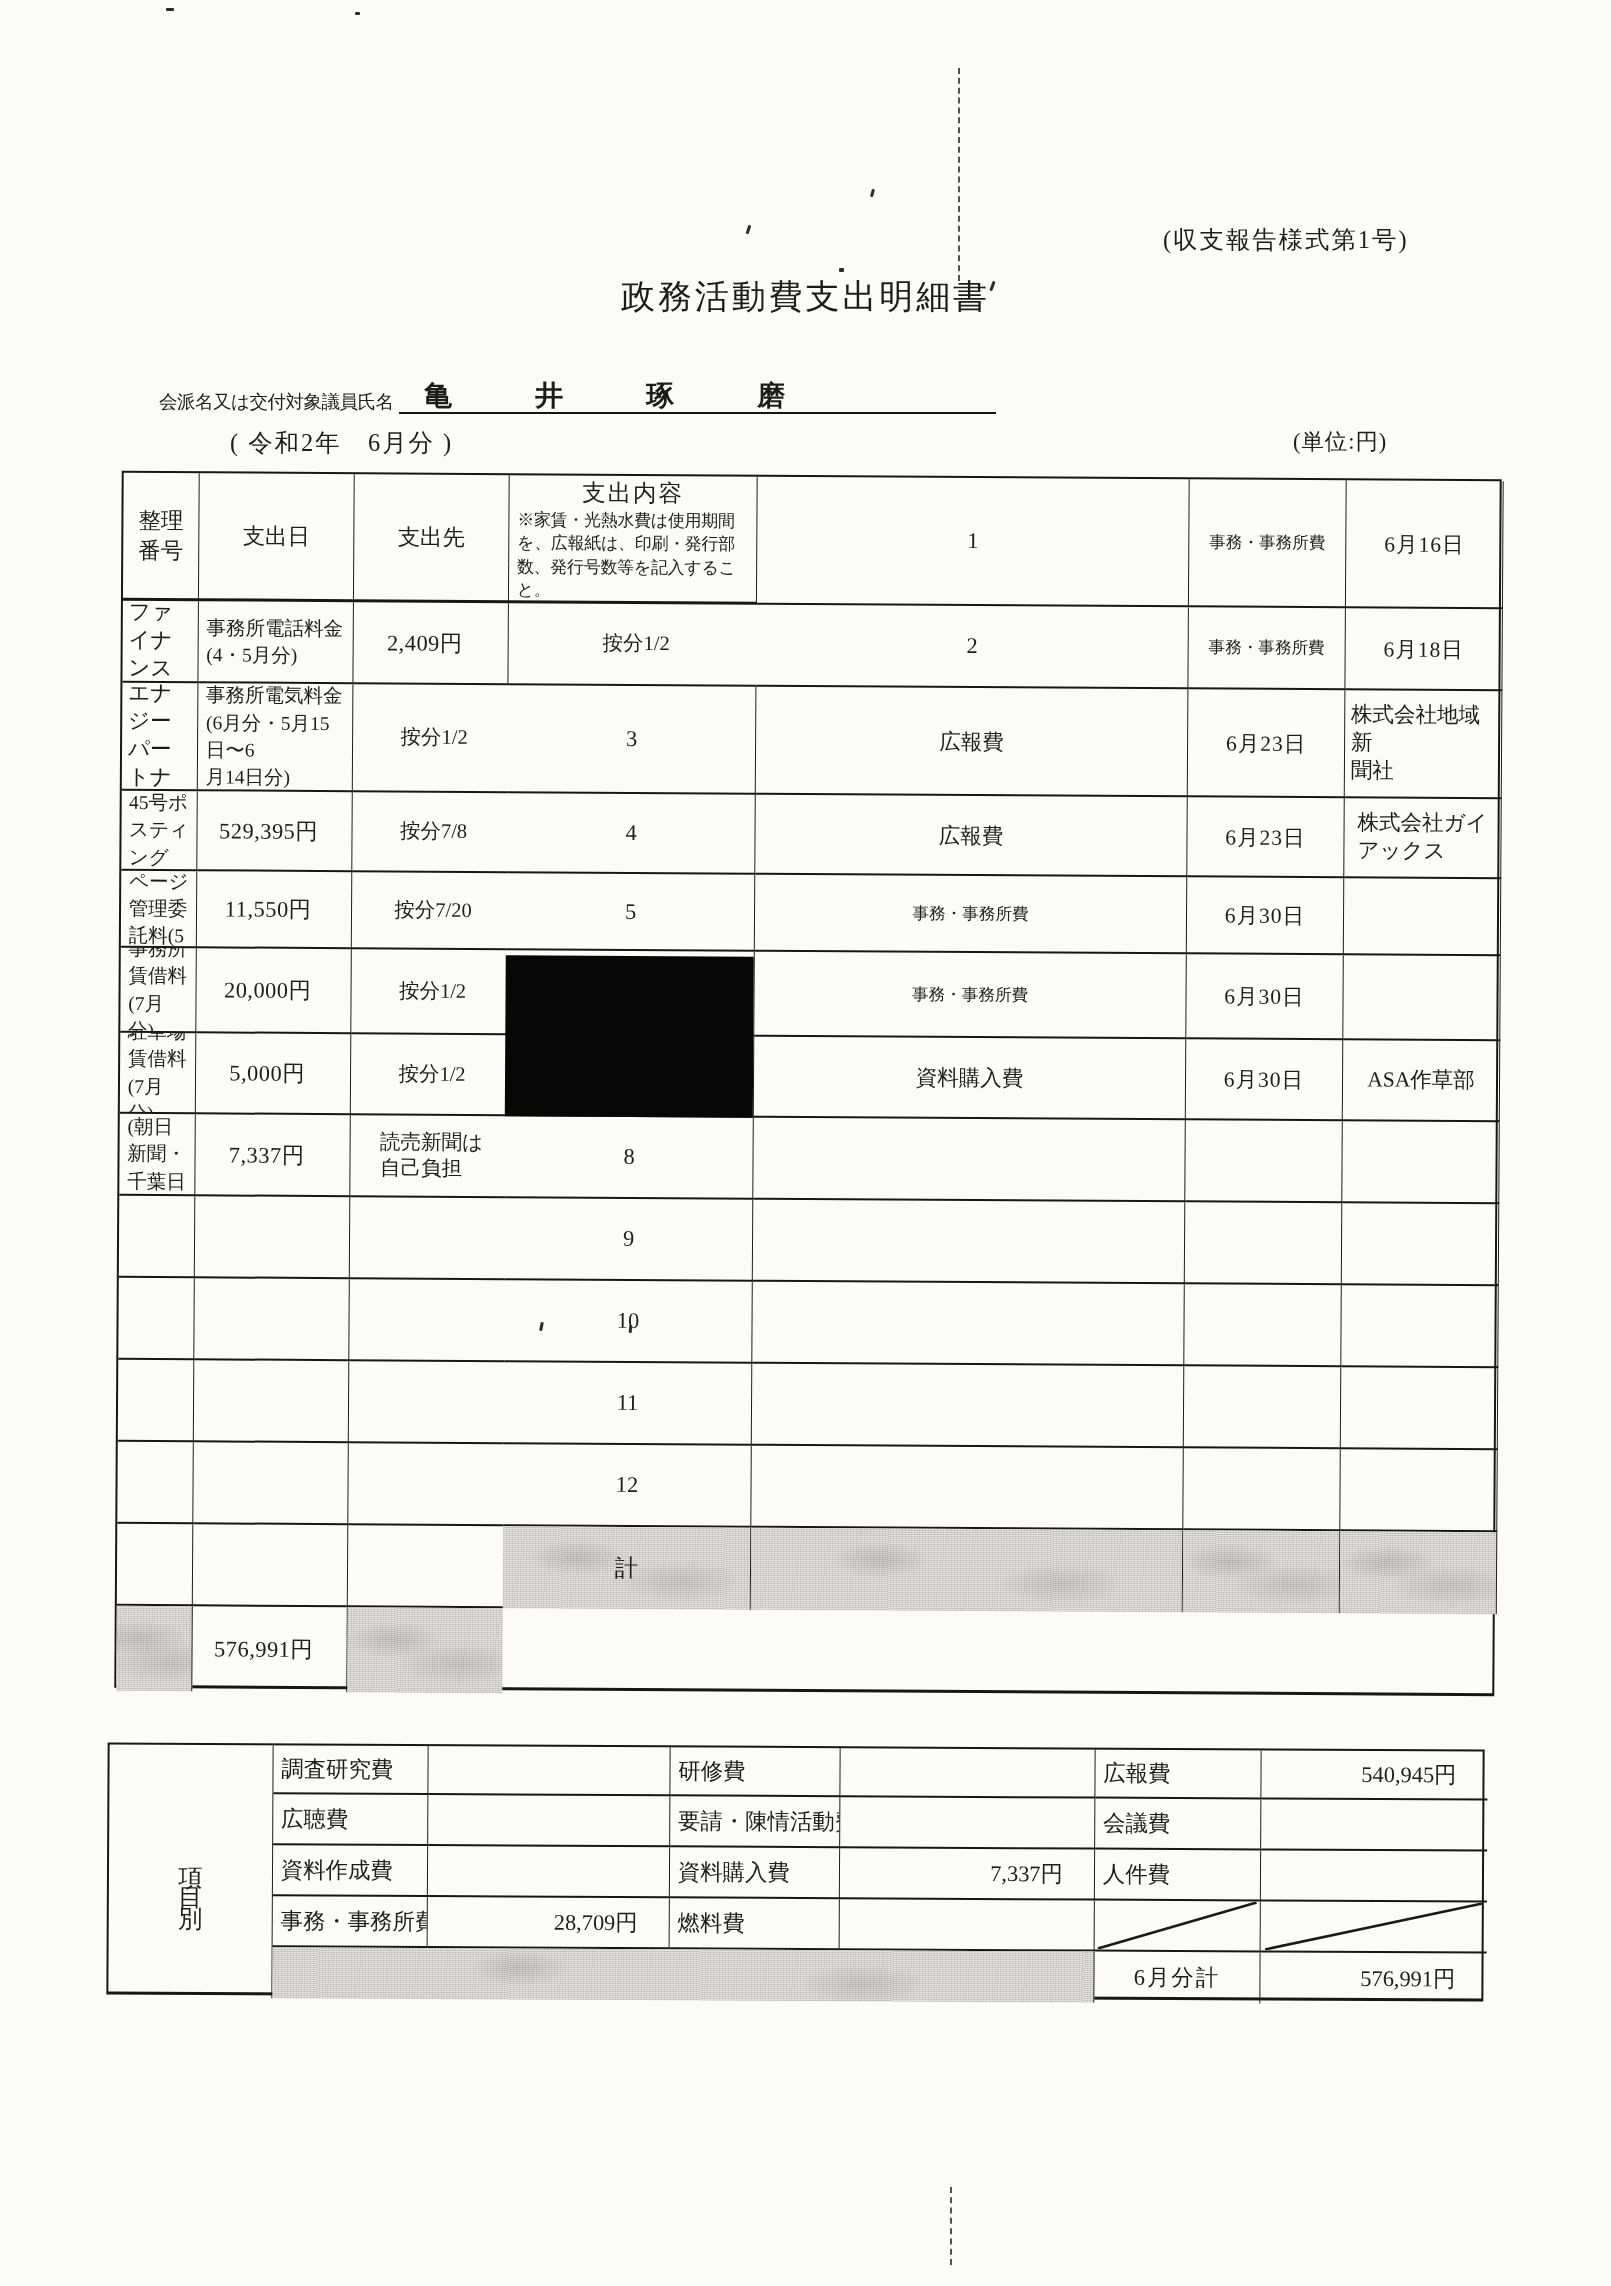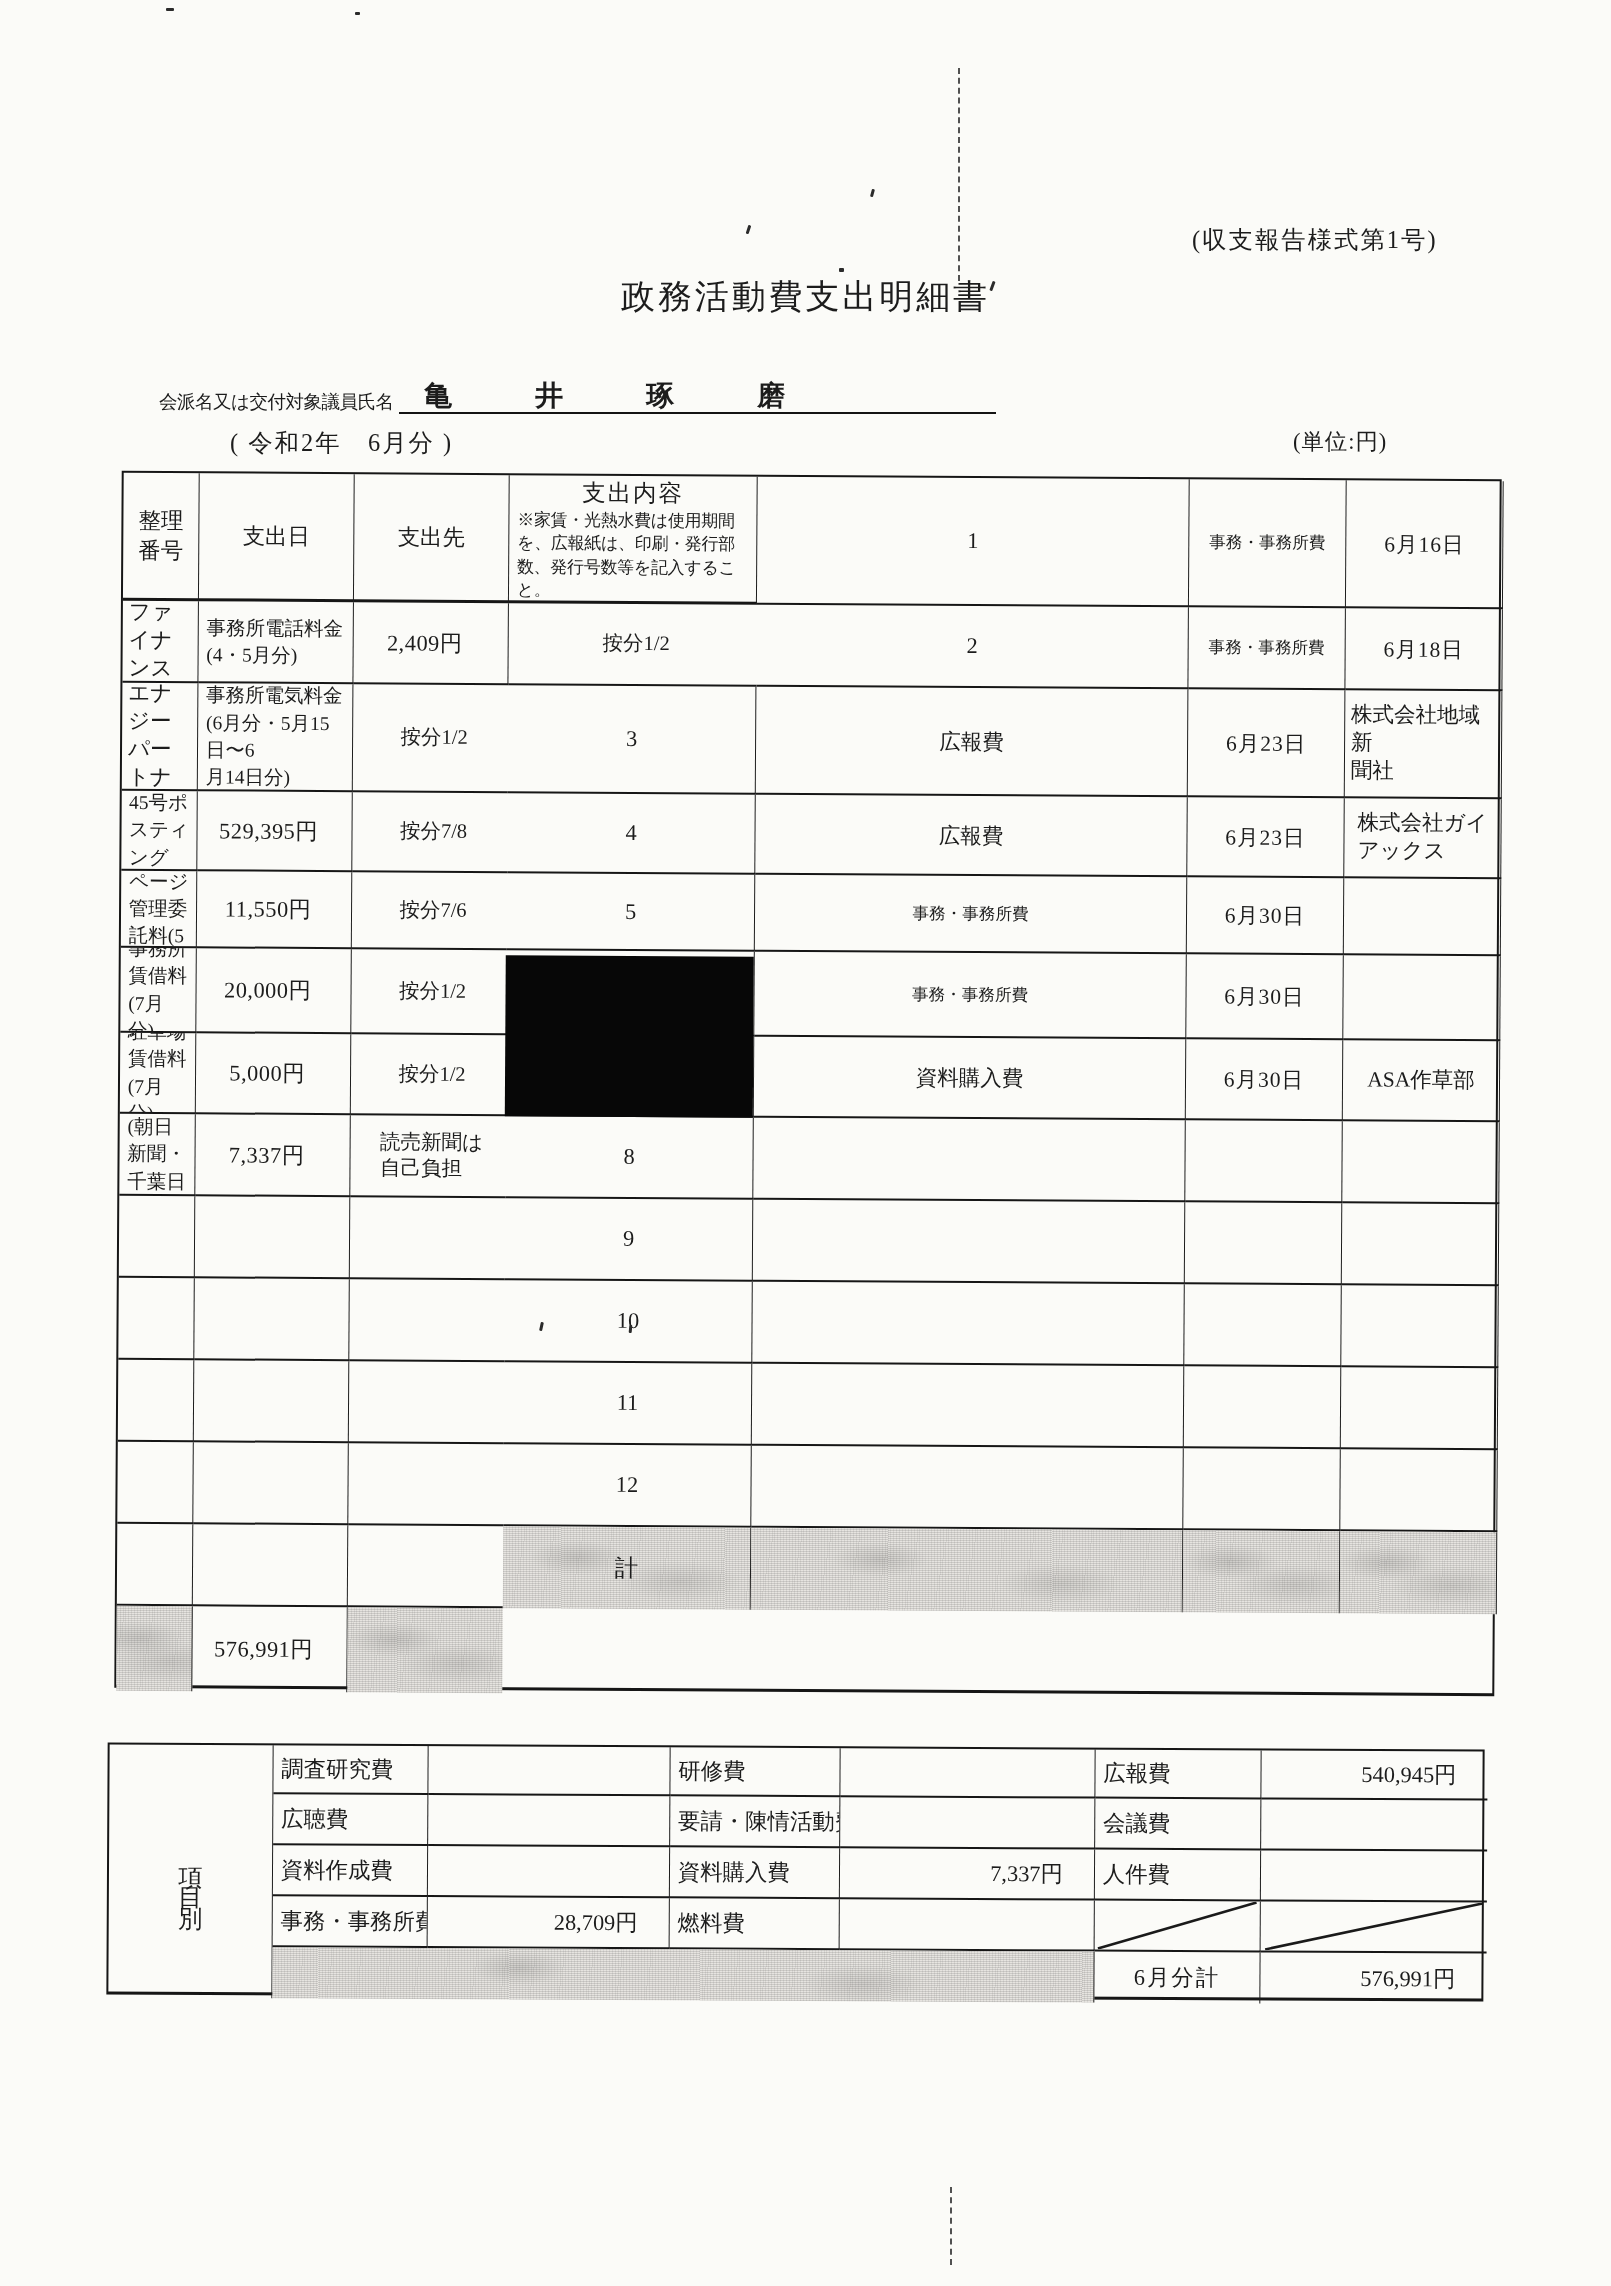--- a/index.html
+++ b/index.html
@@ -4,21 +4,21 @@
 <style>
   html,body{margin:0;padding:0;}
   body{
     width:1611px;height:2287px;position:relative;overflow:hidden;
     background:#fbfbf8;color:#1c1c1c;
     font-family:"Liberation Serif","DejaVu Serif",serif;
   }
   .abs{position:absolute;}
 
   
-  .form-number{left:1192px;top:224px;font-size:24.4px;letter-spacing:2px;}
+  .form-number{left:1163px;top:224px;font-size:24.4px;letter-spacing:2px;}
   .doc-title{left:0;top:274px;width:1611px;text-align:center;font-size:34px;letter-spacing:2.9px;}
   .party-line{left:159px;top:379px;white-space:nowrap;}
   .party-label{font-size:18.5px;letter-spacing:-0.5px;text-align:right;}
   .name-underline{display:inline-block;width:597px;height:35px;border-bottom:2.9px solid #141414;
     vertical-align:bottom;margin-left:5.9px;padding-left:25px;box-sizing:border-box;}
   .member-name{font-size:28px;font-weight:bold;letter-spacing:83px;line-height:33px;white-space:nowrap;}
   .period{left:230px;top:427px;font-size:24.4px;letter-spacing:2px;}
   .unit-note{left:1293px;top:426px;font-size:22.4px;letter-spacing:1px;}
 
   
@@ -148,21 +148,21 @@
   <div class="t-amt">529,395円</div>
   <div class="t-note lastcol">按分7/8</div>
 
   <div class="t-no">4</div>
   <div class="t-cat">広報費</div>
   <div class="t-date">6月23日</div>
   <div class="t-payee">株式会社ガイ
 アックス</div>
   <div class="t-detail">ホームページ管理委託料(5月分)</div>
   <div class="t-amt">11,550円</div>
-  <div class="t-note lastcol">按分7/6</div>
+  <div class="t-note lastcol">按分7/20</div>
 
   <div class="t-no">5</div>
   <div class="t-cat small">事務・事務所費</div>
   <div class="t-date">6月30日</div>
   <div class="t-payee"></div>
   <div class="t-detail">事務所賃借料(7月分)</div>
   <div class="t-amt">20,000円</div>
   <div class="t-note lastcol">按分1/2</div>
 
   <div class="t-no">6</div>

